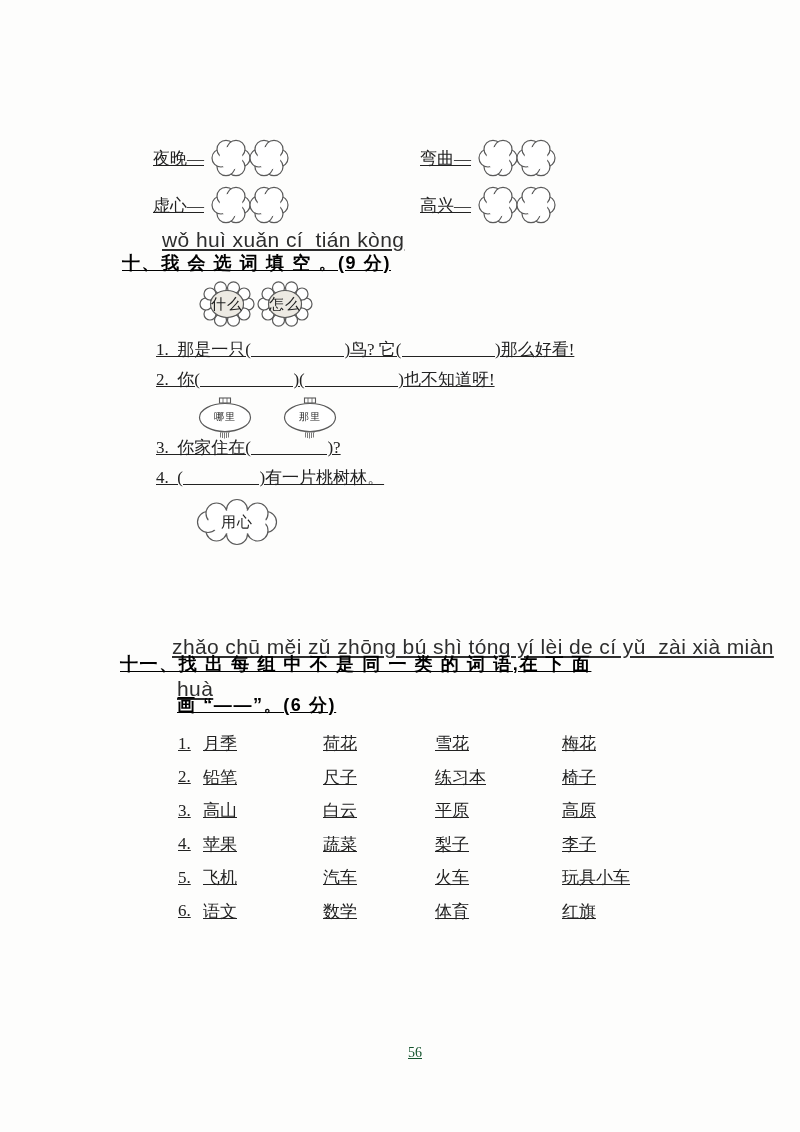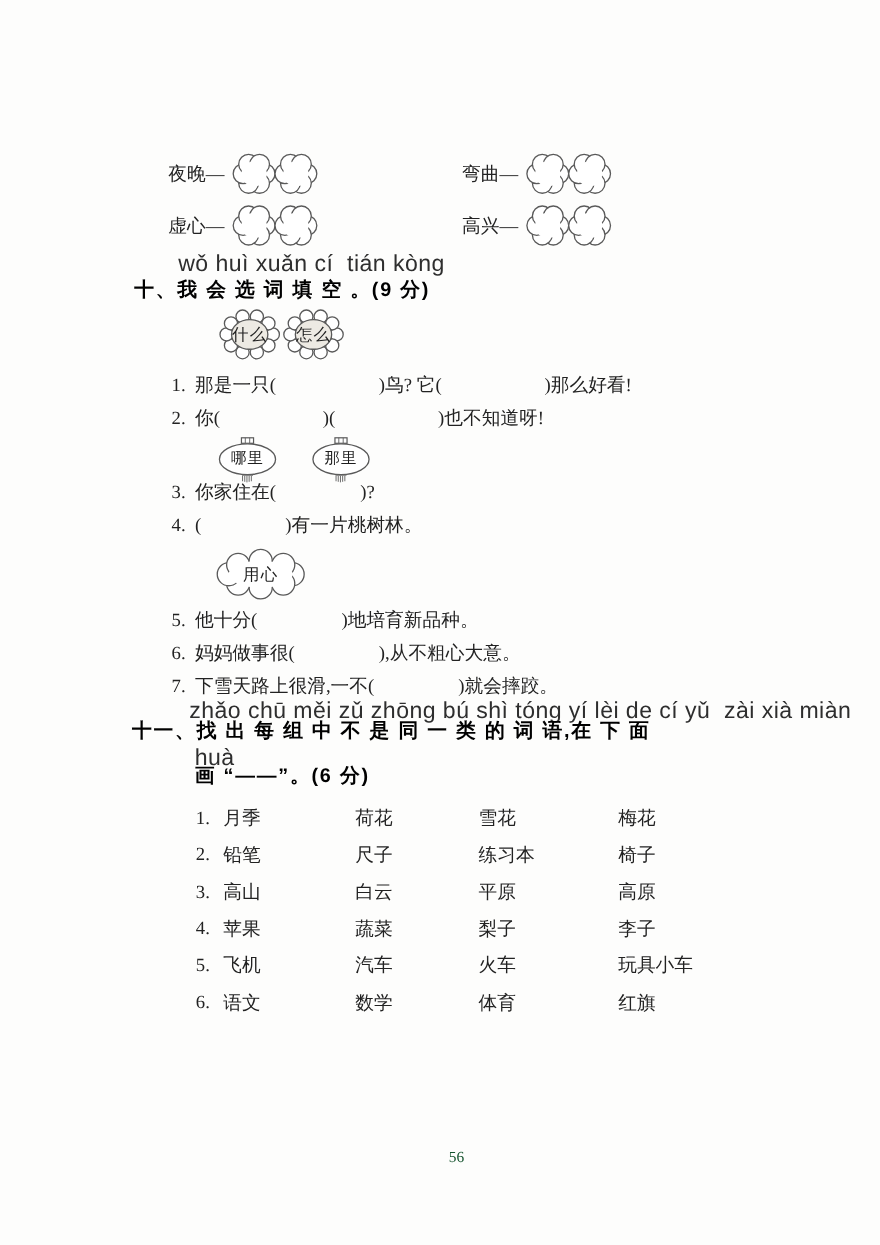--- a/index.html
+++ b/index.html
@@ -1,30 +1,30 @@
 <!DOCTYPE html>
 <html><head>
 <meta charset="utf-8">
 <style>
   html,body{margin:0;padding:0;background:#ffffff;}
   .sheet{position:relative;width:800px;height:1132px;background:#fdfdfc;
          font-family:"Liberation Serif",serif;color:#222;overflow:hidden;}
-  .abs{position:absolute;}
+  .abs{position:absolute;text-decoration:underline;}
   .pairs{display:flex;align-items:center;}
   .lbl{font-size:17px;color:#222;margin-right:6px;white-space:nowrap;}
   .af{width:42px;height:38px;flex:none;}
   .af.ov{margin-left:-4px;}
   .pinyin{font-family:"Liberation Sans",sans-serif;font-size:21px;color:#2e2e2e;letter-spacing:.4px;white-space:pre;}
   .h{font-family:"Liberation Sans",sans-serif;font-weight:700;font-size:18px;color:#000000;letter-spacing:1.6px;white-space:pre;}
   .row{display:flex;align-items:flex-start;}
   .shape{position:relative;flex:none;}
   .shape svg{display:block;}
   .st{position:absolute;inset:0;display:flex;align-items:center;justify-content:center;
       font-size:15px;color:#1e1e1e;letter-spacing:1px;}
-  .lan .st{font-size:14px;}
+  .lan .st{font-size:10px;}
   .items .item{font-size:17px;line-height:30px;white-space:pre;color:#222;}
   .t-row{display:grid;grid-template-columns:25px 120px 112px 127px auto;height:33.5px;
          align-items:center;font-size:17px;color:#222;white-space:nowrap;}
   .pnum{font-size:14px;color:#14532d;}
 </style>
 </head>
 <body>
 
 <svg width="0" height="0" style="position:absolute" aria-hidden="true">
   <defs>
@@ -160,25 +160,20 @@
 
   <div class="row abs" style="left:193px;top:496px;gap:8px">
     <div class="shape cl">
       <svg width="88" height="52" viewBox="0 0 88 52">
           <use href="#cloud"></use>
         </svg>
       <span class="st">用心</span>
     </div>
   </div>
 
-  <div class="items abs" style="left:156px;top:549px">
-    <div class="item">5.  他十分(                  )地培育新品种。</div>
-    <div class="item">6.  妈妈做事很(                  ),从不粗心大意。</div>
-    <div class="item">7.  下雪天路上很滑,一不(                  )就会摔跤。</div>
-  </div>
 
   <div class="pinyin abs" style="left:172px;top:635px">zhǎo chū měi zǔ zhōng bú shì tóng yí lèi de cí yǔ  zài xià miàn</div>
   <div class="h abs" style="left:120px;top:652px">十一、找 出 每 组 中 不 是 同 一 类 的 词 语,在 下 面</div>
   <div class="pinyin abs" style="left:177px;top:677px">huà</div>
   <div class="h abs" style="left:177px;top:693px">画 “——”。(6 分)</div>
 
   <div class="abs" style="left:178px;top:727px;width:500px">
     <div class="t-row">
       <span>1.</span>
       <span>月季</span>

